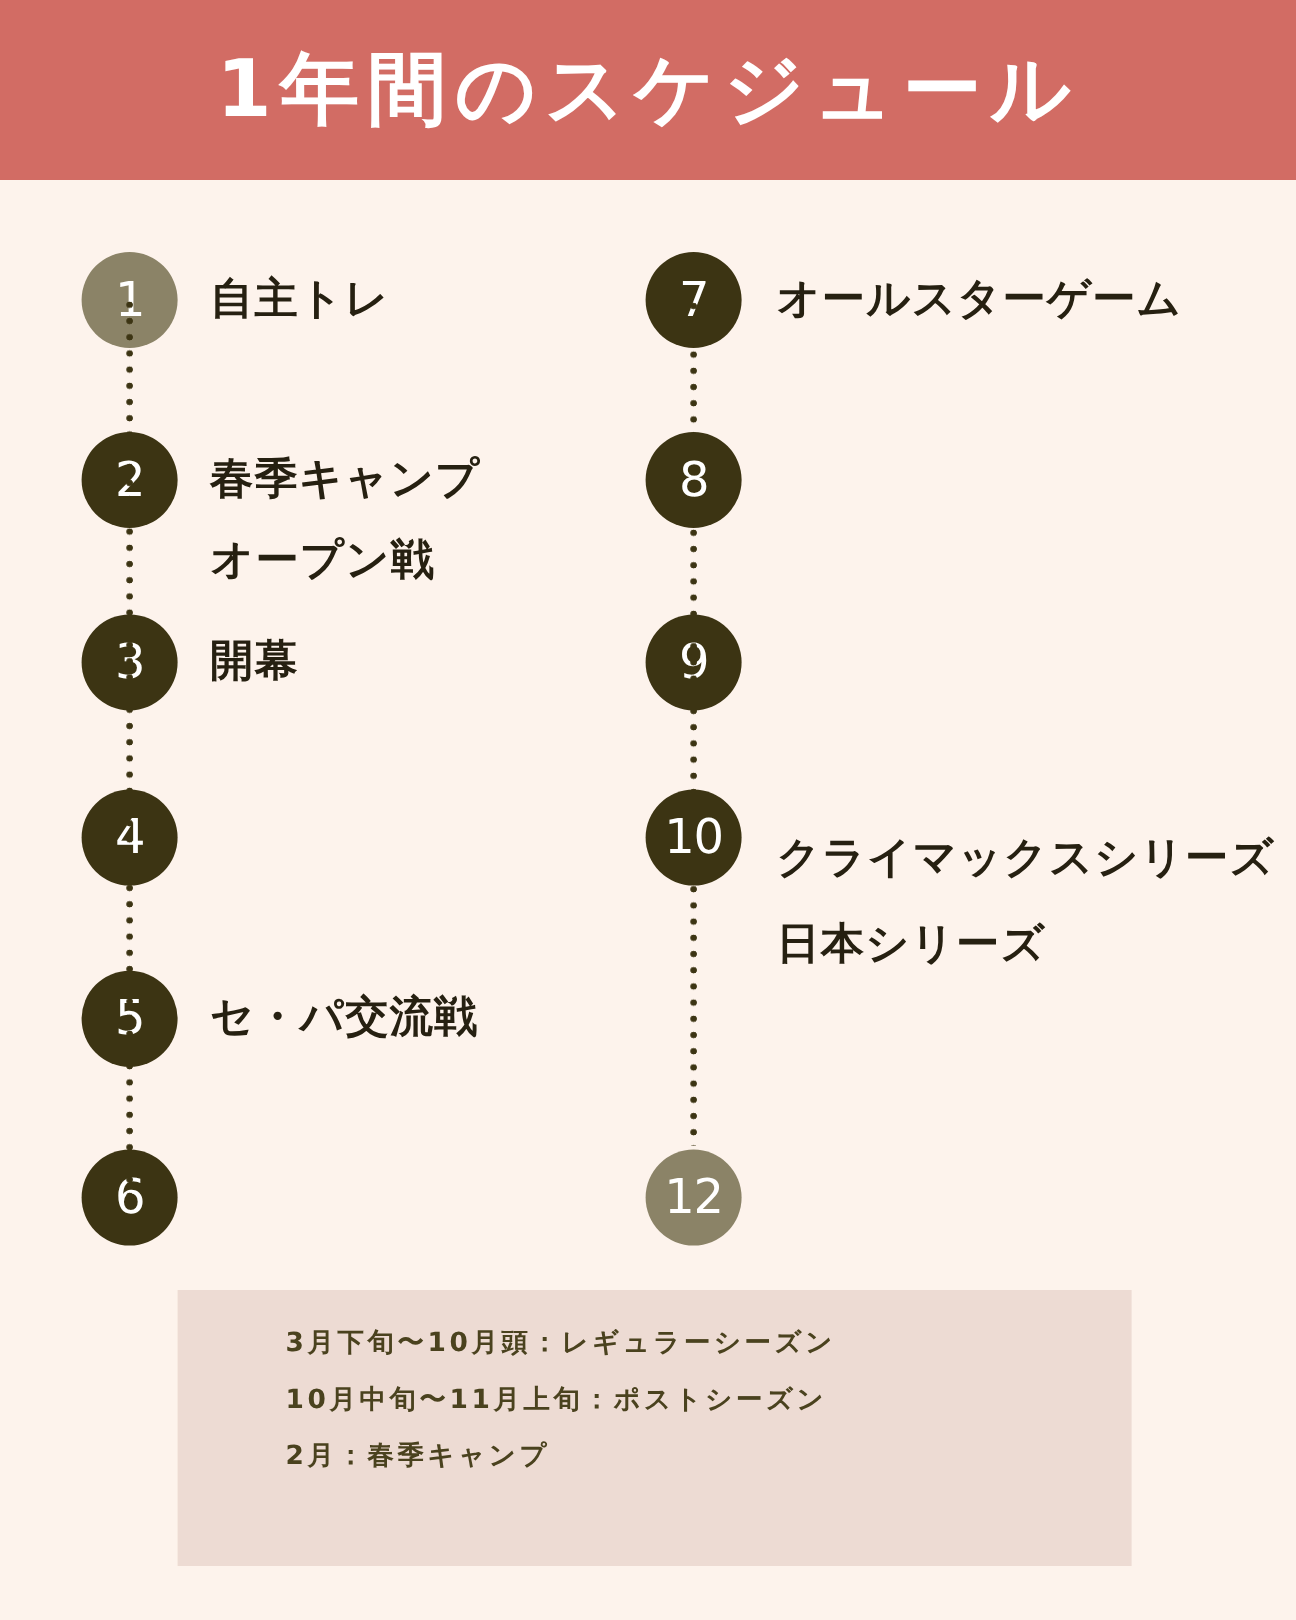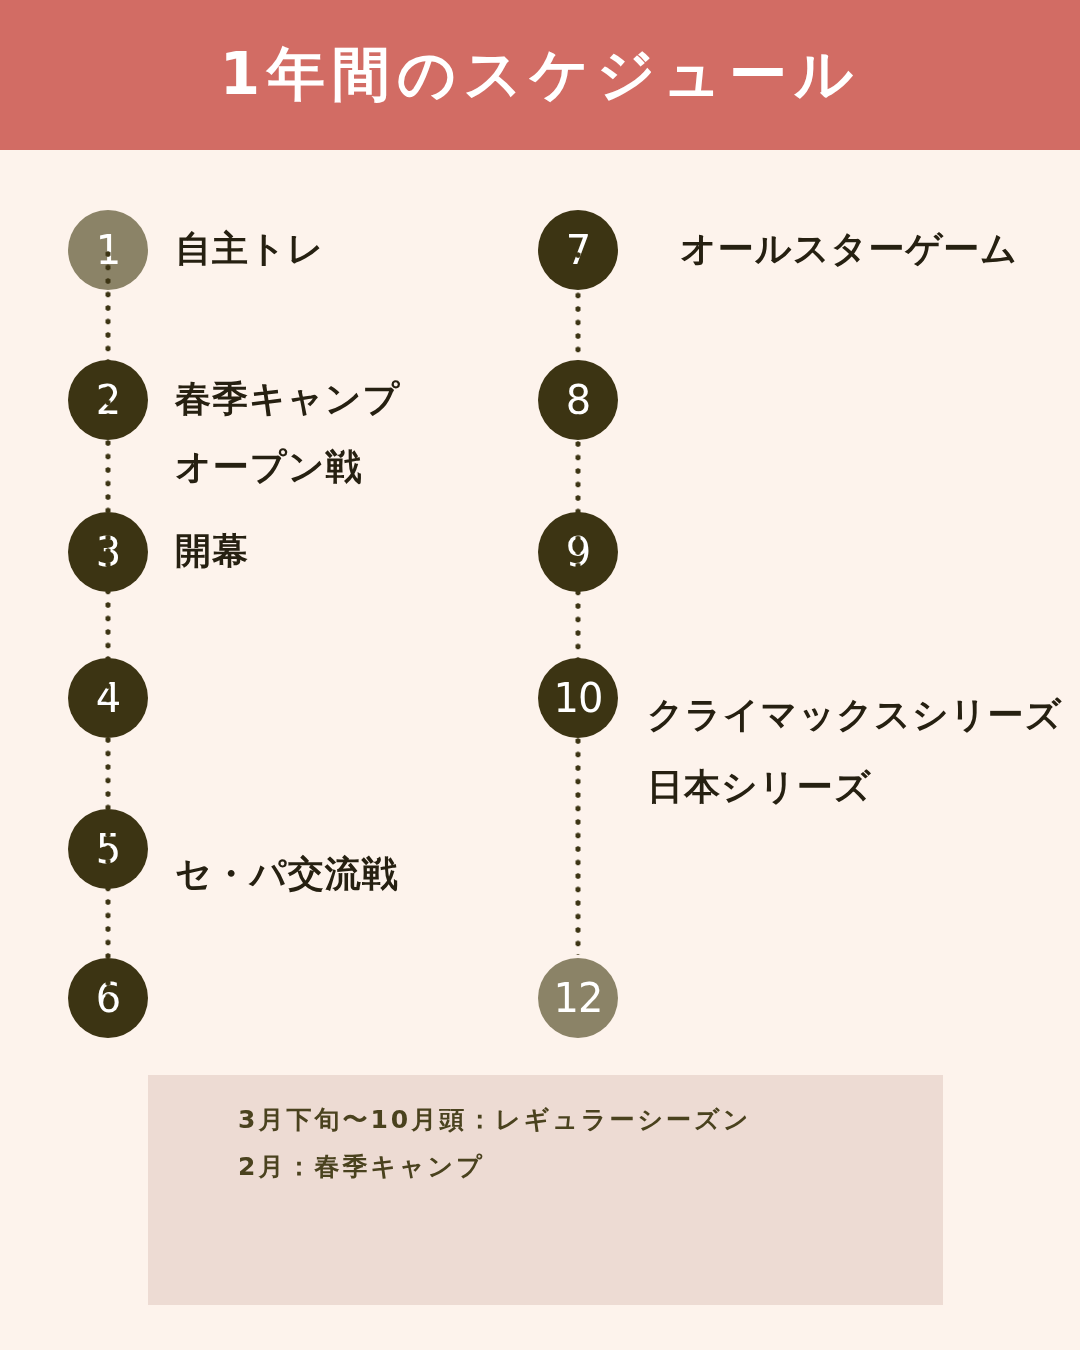--- a/index.html
+++ b/index.html
@@ -25,21 +25,21 @@
     margin:0 auto;
   }
   .header{
     position:absolute;left:0;top:0;
     width:1080px;height:150px;
     background:var(--header-bg);
     display:flex;align-items:center;justify-content:center;
   }
   .header h1{
     color:var(--title-text);
-    font-size:58px;
+    font-size:66px;
     font-weight:900;
     letter-spacing:7px;
     white-space:nowrap;
   }
   .timeline{position:absolute;left:0;top:150px;width:944px;height:925px;}
   .circle{
     position:absolute;
     width:80px;height:80px;
     border-radius:50%;
     transform:translate(-50%,-50%);
@@ -73,21 +73,21 @@
   }
   .legend{
     position:absolute;
     left:148px;top:1075px;
     width:795px;height:230px;
     background:var(--footer-bg);
     padding:21px 30px 0 90px;
   }
   .legend p{
     color:var(--footer-text);
-    font-size:25px;
+    font-size:22px;
     font-weight:700;
     line-height:47px;
     letter-spacing:3px;
     white-space:nowrap;
   }
 </style>
 </head>
 <body>
 
 <div class="poster">
@@ -110,44 +110,45 @@
       <div class="circle dark" style="left: 108px; top: 402px;">
         <span class="num">3</span>
       </div>
       <div class="label" style="left: 175px; top: 402px;">開幕</div>
       <div class="circle dark" style="left: 108px; top: 548px;">
         <span class="num">4</span>
       </div>
       <div class="circle dark" style="left: 108px; top: 699px;">
         <span class="num">5</span>
       </div>
-      <div class="label" style="left: 175px; top: 725px;">セ・パ交流戦</div>
+      <div class="label" style="left: 175px; top: 699px;">セ・パ交流戦</div>
       <div class="circle dark" style="left: 108px; top: 848px;">
         <span class="num">6</span>
       </div>
       <div class="vline" style="left: 108px; top: 100px; height: 748px;"></div>
       <div class="circle dark" style="left: 578px; top: 100px;">
         <span class="num">7</span>
       </div>
-      <div class="label" style="left: 647px; top: 100px; margin-left: 33px;">オールスターゲーム</div>
+      <div class="label" style="left: 647px; top: 100px;">オールスターゲーム</div>
       <div class="circle dark" style="left: 578px; top: 250px;">
         <span class="num">8</span>
       </div>
       <div class="circle dark" style="left: 578px; top: 402px;">
         <span class="num">9</span>
       </div>
       <div class="circle dark" style="left: 578px; top: 548px;">
         <span class="num">10</span>
       </div>
       <div class="label" style="left: 647px; top: 638px;">日本シリーズ</div>
       <div class="label" style="left: 647px; top: 566px;">クライマックスシリーズ</div>
       <div class="circle muted" style="left: 578px; top: 848px;">
         <span class="num">12</span>
       </div>
       <div class="vline" style="left: 578px; top: 101px; height: 704px;"></div>
     </main>
 
   <section class="legend">
     <p>3月下旬〜10月頭：レギュラーシーズン</p>
+    <p>10月中旬〜11月上旬：ポストシーズン</p>
     <p>2月：春季キャンプ</p>
   </section>
 
 </div>
 
 </body></html>

